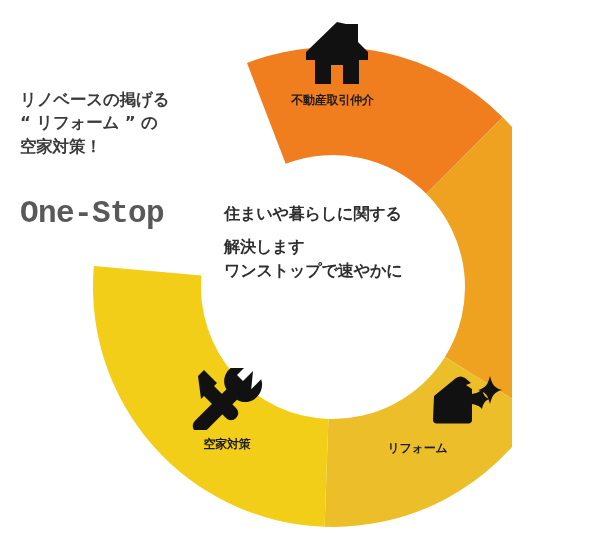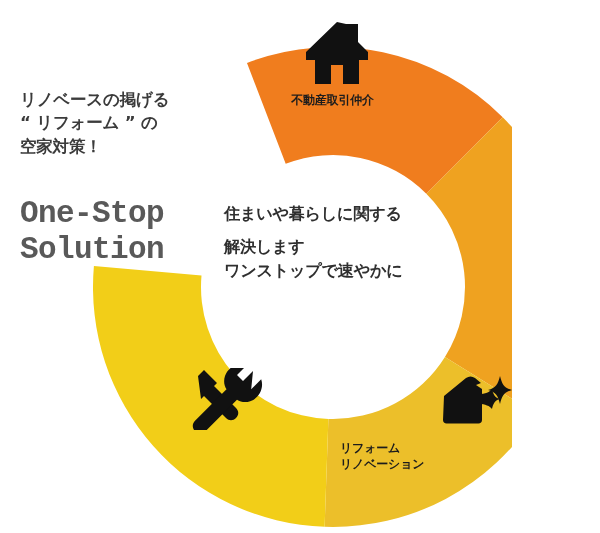--- a/index.html
+++ b/index.html
@@ -85,21 +85,21 @@
     white-space: nowrap;
   }
   .seg-icon {
     display: block;
     margin: 0 auto 6px auto;
   }
 
   
   #seg-realestate { left: 230px; top: 22px;  width: 205px; }
   #seg-insurance  { left: 468px; top: 152px; width: 125px; }
-  #seg-reform     { left: 340px; top: 372px; width: 175px; text-align: left; }
+  #seg-reform     { left: 330px; top: 372px; width: 175px; text-align: center; }
   #seg-reform .seg-icon { margin: 0 0 6px 96px; }
   #seg-vacant     { left: 152px; top: 368px; width: 150px; }
 </style>
 </head>
 <body>
 
 <div id="canvas">
 
   <svg id="ring-svg" viewBox="0 0 600 533">
     <g>
@@ -109,21 +109,20 @@
       <path d="M 324.62 526.85 A 240 240 0 0 1 93.91 266.08 L 201.5 275.5 A 132 132 0 0 0 328.39 418.92 Z" fill="#F2CE18"></path>
     </g>
   </svg>
 
   <div class="left-block">
     <div class="lead-line">リノベースの掲げる</div>
     <div class="lead-line">“ リフォーム ” の</div>
     <div class="lead-line">空家対策！</div>
     <div class="brand-title">
       <div>One-Stop</div>
-      <div>Solution</div>
     </div>
   </div>
 
   <div class="center-block">
     <div class="center-line">住まいや暮らしに関する</div>
     <div class="center-gap"></div>
     <div class="center-line">解決します</div>
     <div class="center-line">ワンストップで速やかに</div>
   </div>
 
@@ -140,28 +139,28 @@
       <g fill="#111111">
         <path d="M8 24 L30 6 c3 -2 6 -2 9 0 l6 5 l-5 2 l6 4 v31 c0 2 -1.5 3.5 -3.5 3.5
                  h-32 c-2 0 -3.5 -1.5 -3.5 -3.5 z"></path>
         <path d="M45 24 c6 0 11 -2 13 -5 c1 5 3 9 8 10 c-5 1 -7 5 -8 10
                  c-2 -3 -7 -5 -13 -5 z" transform="translate(-2,-2)"></path>
         <path d="M64 4 c2 8 4 12 12 14 c-8 2 -10 6 -12 14 c-2 -8 -4 -12 -12 -14
                  c8 -2 10 -6 12 -14 z"></path>
       </g>
     </svg>
     <div class="seg-label">リフォーム</div>
-    <div class="seg-label">リノベーション</div>
   </div>
 
   <div class="seg" id="seg-vacant">
     <svg class="seg-icon" width="78" height="62" viewBox="0 0 78 62">
       <g fill="#111111">
         <path d="M10 8 l6 -6 l13 13 l-3 3 l22 22 c3 3 3 7 0 10 c-3 3 -7 3 -10 0
                  l-22 -22 l-3 3 z"></path>
         <path d="M66 4 l-10 10 l-6 -6 l10 -10 c-9 -3 -19 2 -22 11 c-1.6 4.7 -0.9 9.5 1.5 13.2
                  l-31.5 31.5 c-3 3 -3 7.5 0 10.5 c3 3 7.5 3 10.5 0 l31.5 -31.5
                  c3.7 2.4 8.5 3.1 13.2 1.5 c9 -3 14 -13 11 -22 l-10 10 z" transform="translate(-1,-1)"></path>
       </g>
     </svg>
+    <div class="seg-label">空家対策</div>
   </div>
 
 </div>
 
 </body></html>

